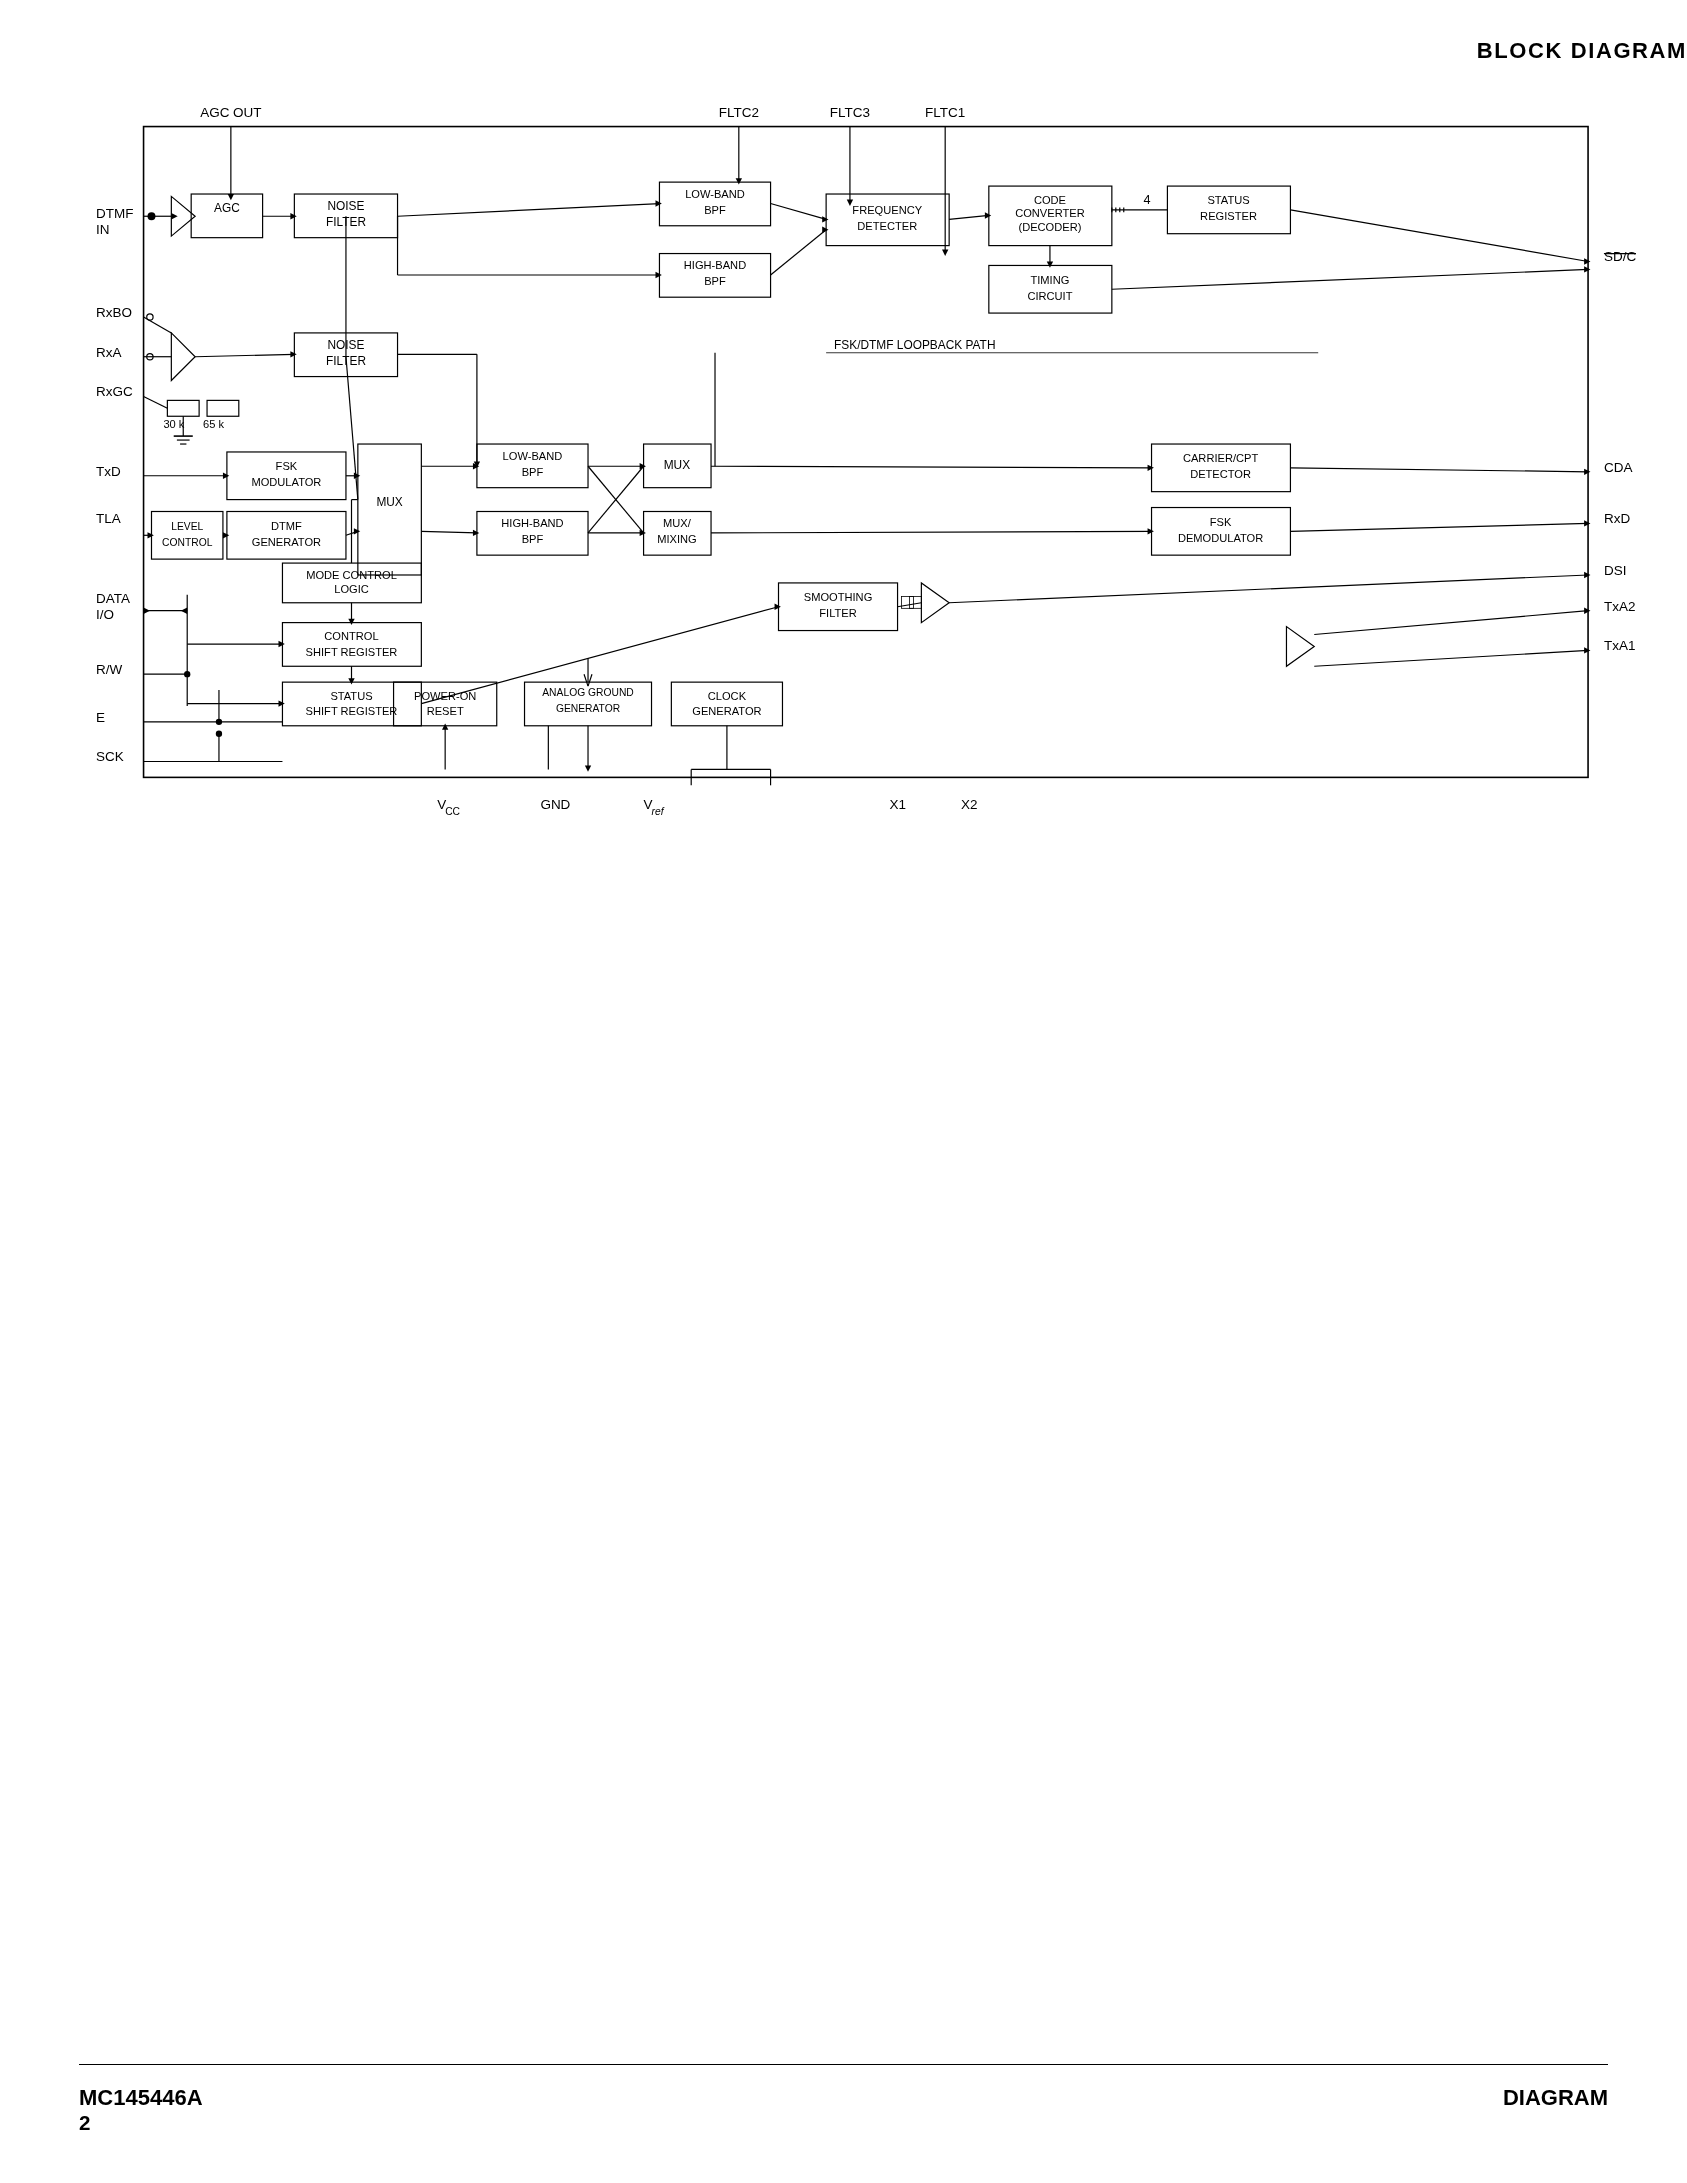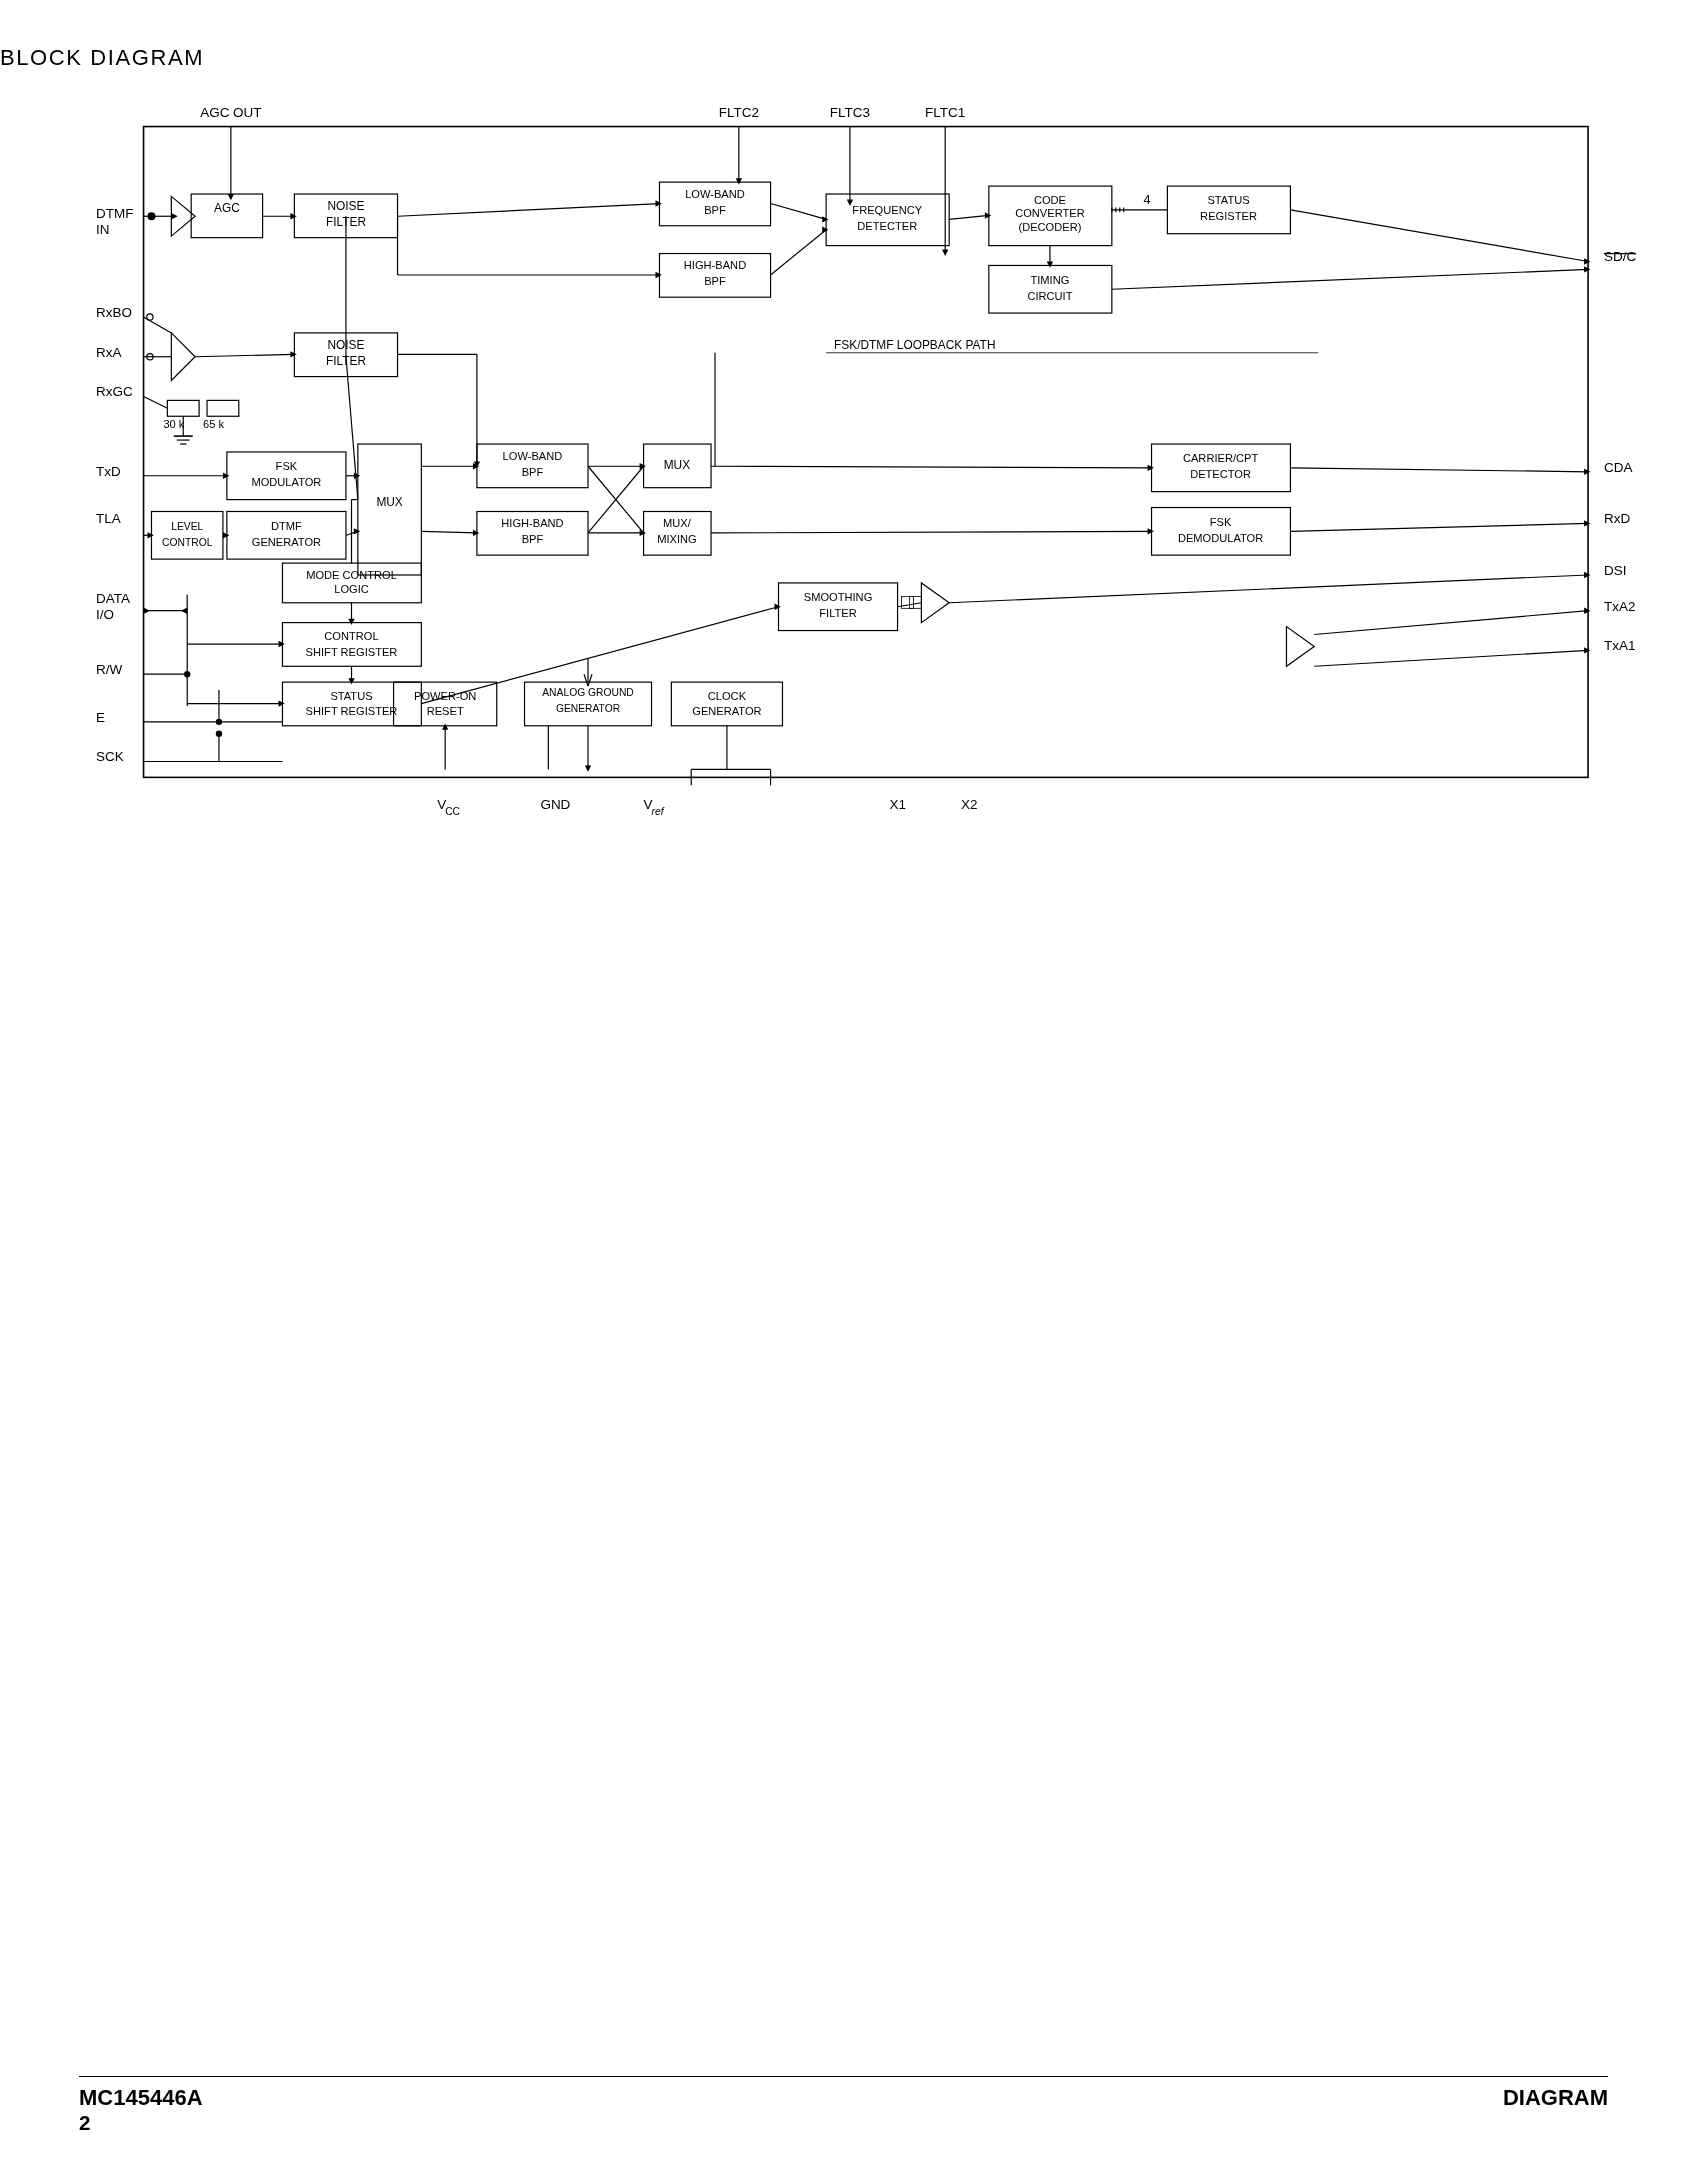--- a/index.html
+++ b/index.html
@@ -11,44 +11,44 @@
       position: relative;
       overflow: hidden;
     }
     .page-content {
       position: relative;
       width: 100%;
       height: 100%;
     }
     .page-title {
       position: absolute;
-      top: 45px;
+      top: 38px;
       left: 0;
       right: 0;
-      text-align: left;
+      text-align: right;
       font-size: 22px;
-      font-weight: normal;
+      font-weight: bold;
       letter-spacing: 1.6px;
     }
     
     .diagram-svg {
       position: absolute;
       top: 0;
       left: 0;
       width: 100%;
       height: 100%;
     }
     
     .footer {
       position: absolute;
       bottom: 48px;
       left: 79px;
       right: 79px;
       border-top: 1.6px solid #000;
-      padding-top: 8px;
+      padding-top: 20px;
       display: flex;
       justify-content: space-between;
       align-items: flex-start;
     }
   </style>
 </head>
 <body>
 
 <div class="page-content">
 

